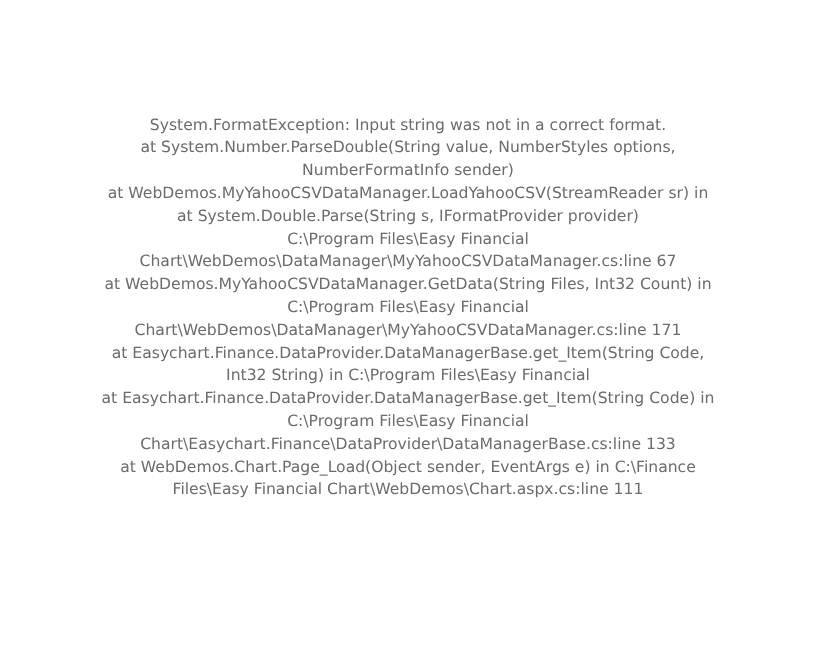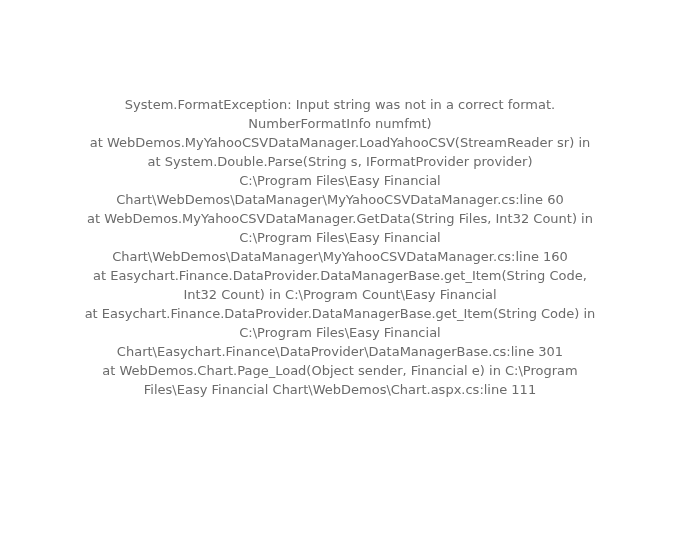--- a/index.html
+++ b/index.html
@@ -30,29 +30,30 @@
     white-space: nowrap;
     height: 19px;
   }
 </style>
 </head>
 <body>
 
 <div class="error-page">
   <div class="stack-trace">
     <div class="stack-trace-line">System.FormatException: Input string was not in a correct format.</div>
-    <div class="stack-trace-line">NumberFormatInfo numfmt)</div>
+    <div class="stack-trace-line">at System.Number.ParseDouble(String value, NumberStyles options,</div>
+    <div class="stack-trace-line">NumberFormatInfo sender)</div>
     <div class="stack-trace-line">at WebDemos.MyYahooCSVDataManager.LoadYahooCSV(StreamReader sr) in</div>
     <div class="stack-trace-line">at System.Double.Parse(String s, IFormatProvider provider)</div>
     <div class="stack-trace-line">C:\Program Files\Easy Financial</div>
-    <div class="stack-trace-line">Chart\WebDemos\DataManager\MyYahooCSVDataManager.cs:line 60</div>
+    <div class="stack-trace-line">Chart\WebDemos\DataManager\MyYahooCSVDataManager.cs:line 67</div>
     <div class="stack-trace-line">at WebDemos.MyYahooCSVDataManager.GetData(String Files, Int32 Count) in</div>
     <div class="stack-trace-line">C:\Program Files\Easy Financial</div>
-    <div class="stack-trace-line">Chart\WebDemos\DataManager\MyYahooCSVDataManager.cs:line 160</div>
+    <div class="stack-trace-line">Chart\WebDemos\DataManager\MyYahooCSVDataManager.cs:line 171</div>
     <div class="stack-trace-line">at Easychart.Finance.DataProvider.DataManagerBase.get_Item(String Code,</div>
-    <div class="stack-trace-line">Int32 Count) in C:\Program Count\Easy Financial</div>
+    <div class="stack-trace-line">Int32 String) in C:\Program Files\Easy Financial</div>
     <div class="stack-trace-line">at Easychart.Finance.DataProvider.DataManagerBase.get_Item(String Code) in</div>
     <div class="stack-trace-line">C:\Program Files\Easy Financial</div>
-    <div class="stack-trace-line">Chart\Easychart.Finance\DataProvider\DataManagerBase.cs:line 301</div>
-    <div class="stack-trace-line">at WebDemos.Chart.Page_Load(Object sender, Financial e) in C:\Program</div>
+    <div class="stack-trace-line">Chart\Easychart.Finance\DataProvider\DataManagerBase.cs:line 133</div>
+    <div class="stack-trace-line">at WebDemos.Chart.Page_Load(Object sender, EventArgs e) in C:\Finance</div>
     <div class="stack-trace-line">Files\Easy Financial Chart\WebDemos\Chart.aspx.cs:line 111</div>
   </div>
 </div>
 
 </body></html>

